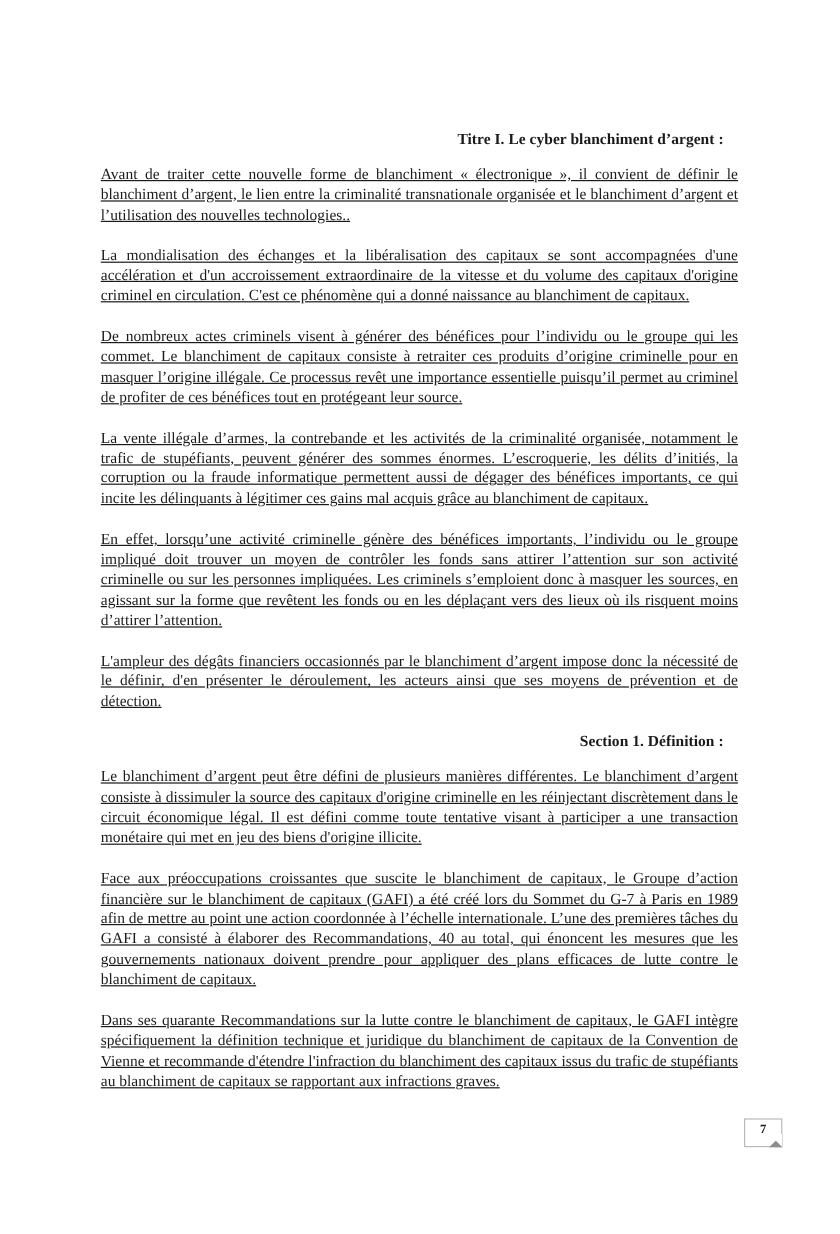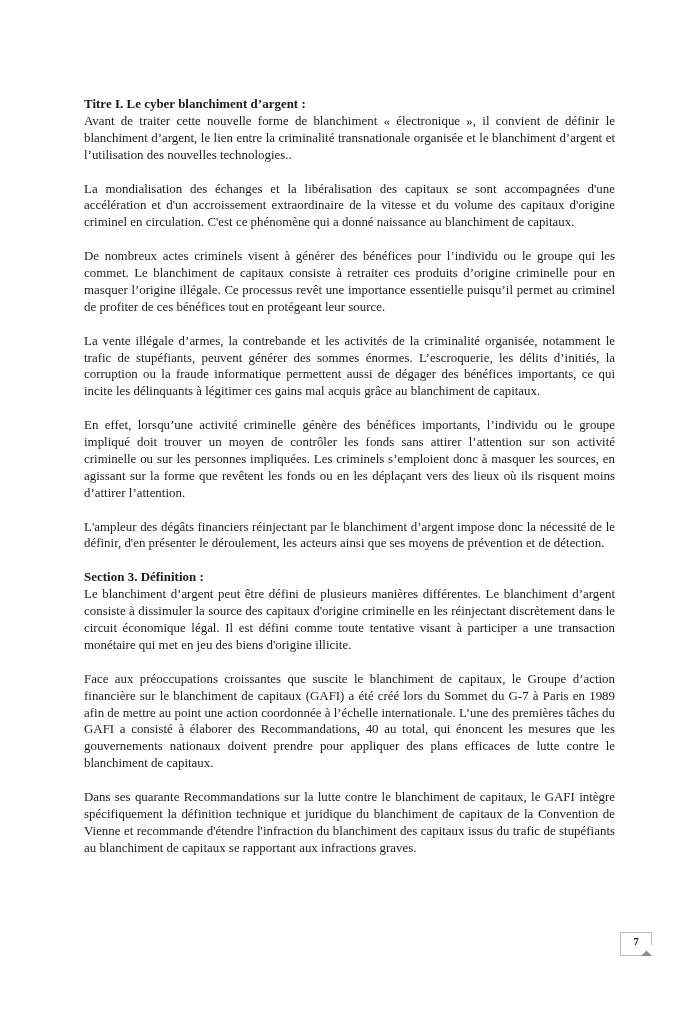--- a/index.html
+++ b/index.html
@@ -25,31 +25,32 @@
   .content {
     position: absolute;
     left: 84px;
     top: 96px;
     width: 531px;
   }
   .heading {
     font-weight: bold;
     font-size: 12.9px;
     line-height: 16.9px;
-    margin: 0;
-    text-align: left;
+    margin: 12px;
+    text-align: right;
     letter-spacing: 0.04px;
   }
   .para {
     font-size: 12.9px;
     line-height: 16.9px;
     margin: 0;
     text-align: justify;
     text-justify: inter-word;
     letter-spacing: 0.01px;
+    text-decoration: underline;
   }
   .block {
     margin-bottom: 16.9px;
   }
   .block:last-child {
     margin-bottom: 0;
   }
   
   .page-number-badge {
     position: absolute;
@@ -109,25 +110,25 @@
     <div class="block">
       <p class="para">De nombreux actes criminels visent à générer des bénéfices pour l’individu ou le groupe qui les commet. Le blanchiment de capitaux consiste à retraiter ces produits d’origine criminelle pour en masquer l’origine illégale. Ce processus revêt une importance essentielle puisqu’il permet au criminel de profiter de ces bénéfices tout en protégeant leur source.</p>
     </div>
     <div class="block">
       <p class="para">La vente illégale d’armes, la contrebande et les activités de la criminalité organisée, notamment le trafic de stupéfiants, peuvent générer des sommes énormes. L’escroquerie, les délits d’initiés, la corruption ou la fraude informatique permettent aussi de dégager des bénéfices importants, ce qui incite les délinquants à légitimer ces gains mal acquis grâce au blanchiment de capitaux.</p>
     </div>
     <div class="block">
       <p class="para">En effet, lorsqu’une activité criminelle génère des bénéfices importants, l’individu ou le groupe impliqué doit trouver un moyen de contrôler les fonds sans attirer l’attention sur son activité criminelle ou sur les personnes impliquées. Les criminels s’emploient donc à masquer les sources, en agissant sur la forme que revêtent les fonds ou en les déplaçant vers des lieux où ils risquent moins d’attirer l’attention.</p>
     </div>
     <div class="block">
-      <p class="para">L'ampleur des dégâts financiers réinjectant par le blanchiment d’argent impose donc la nécessité de le définir, d'en présenter le déroulement, les acteurs ainsi que ses moyens de prévention et de détection.</p>
+      <p class="para">L'ampleur des dégâts financiers occasionnés par le blanchiment d’argent impose donc la nécessité de le définir, d'en présenter le déroulement, les acteurs ainsi que ses moyens de prévention et de détection.</p>
     </div>
 
     <div class="block">
-      <p class="heading">Section 3. Définition :</p>
+      <p class="heading">Section 1. Définition :</p>
       <p class="para">Le blanchiment d’argent peut être défini de plusieurs manières différentes. Le blanchiment d’argent consiste à dissimuler la source des capitaux d'origine criminelle en les réinjectant discrètement dans le circuit économique légal. Il est défini comme toute tentative visant à participer a une transaction monétaire qui met en jeu des biens d'origine illicite.</p>
     </div>
     <div class="block">
       <p class="para">Face aux préoccupations croissantes que suscite le blanchiment de capitaux, le Groupe d’action financière sur le blanchiment de capitaux (GAFI) a été créé lors du Sommet du G-7 à Paris en 1989 afin de mettre au point une action coordonnée à l’échelle internationale. L’une des premières tâches du GAFI a consisté à élaborer des Recommandations, 40 au total, qui énoncent les mesures que les gouvernements nationaux doivent prendre pour appliquer des plans efficaces de lutte contre le blanchiment de capitaux.</p>
     </div>
     <div class="block">
       <p class="para">Dans ses quarante Recommandations sur la lutte contre le blanchiment de capitaux, le GAFI intègre spécifiquement la définition technique et juridique du blanchiment de capitaux de la Convention de Vienne et recommande d'étendre l'infraction du blanchiment des capitaux issus du trafic de stupéfiants au blanchiment de capitaux se rapportant aux infractions graves.</p>
     </div>
 
   </div>

